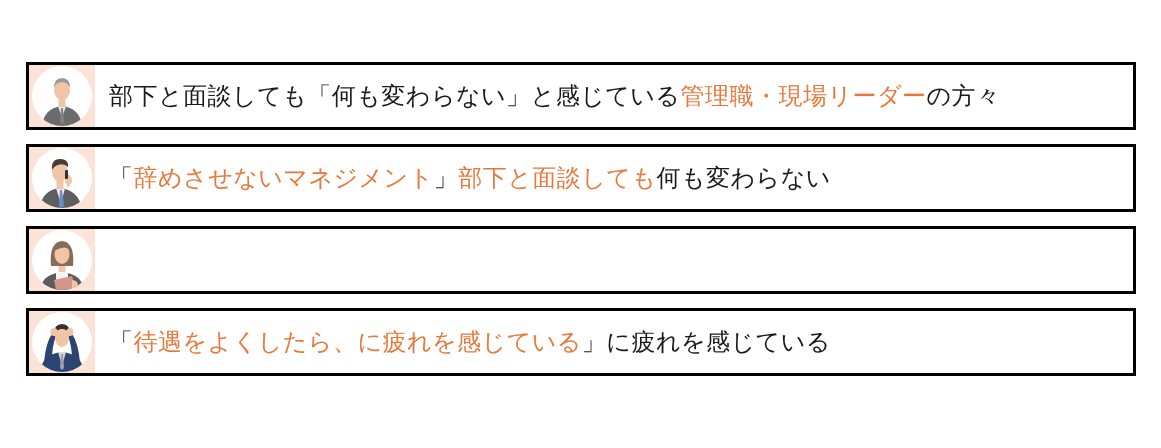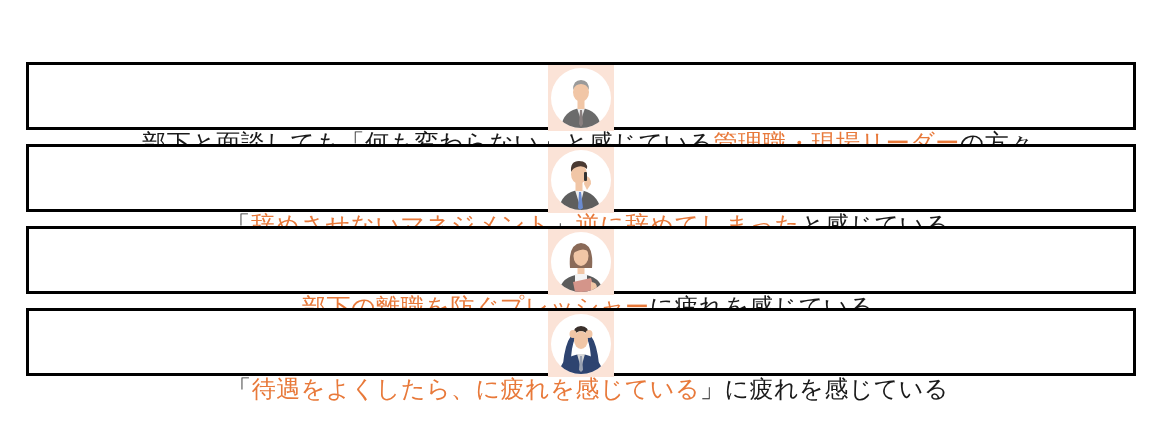--- a/index.html
+++ b/index.html
@@ -23,21 +23,20 @@
     .item {
       position: relative;
       box-sizing: border-box;
       width: 1110px;
       height: 68px;
       border: 3px solid #000000;
       background: #ffffff;
       display: flex;
       align-items: center;
       margin-bottom: 14px;
-      flex-direction: column;
     }
     .avatar-bg {
       width: 66px;
       height: 100%;
       background: #fbe3d7;
       display: flex;
       align-items: center;
       justify-content: center;
       flex: 0 0 66px;
     }
@@ -102,41 +101,40 @@
           <path d="M28 42 L30 42 L32 58 L29 60 L27 58 Z" fill="#6a8bd0"></path>
           <rect x="24.5" y="33" width="7" height="8" fill="#f1c6a6"></rect>
           <ellipse cx="28" cy="24" rx="8" ry="10" fill="#f1c6a6"></ellipse>
           <path d="M20 22 Q19 11 28 11 Q37 11 36 19 Q32 15 26 17 Q22 18 20 22 Z" fill="#4a3a32"></path>
 
           <path d="M34 26 Q40 26 40 34 L36 40 L33 34 Z" fill="#f1c6a6"></path>
           <rect x="33" y="22" width="3" height="9" rx="1" fill="#333"></rect>
         </svg>
       </div>
     </div>
-    <div class="text"><span>「</span><span class="hl">辞めさせないマネジメント</span><span>」</span><span class="hl">逆に辞めてしまった</span><span>と感じている</span></div>
+    <div class="text"><span>「</span><span class="hl">辞めさせないマネジメント</span><span>」</span><span class="hl">部下と面談しても</span><span>何も変わらない</span></div>
   </div>
 
   <div class="item">
     <div class="avatar-bg">
       <div class="avatar-circle">
         <svg viewBox="0 0 60 60">
           <path d="M8 60 Q10 44 30 42 Q50 44 52 60 Z" fill="#5c5c5c"></path>
           <path d="M24 42 L36 42 L36 50 L24 50 Z" fill="#f4f4f4"></path>
 
           <path d="M22 50 L40 46 L44 60 L24 60 Z" fill="#d4958a"></path>
           <path d="M40 50 Q46 50 46 56 L44 60 L40 58 Z" fill="#f1c6a6"></path>
           <rect x="26.5" y="34" width="7" height="8" fill="#f1c6a6"></rect>
 
           <path d="M19 36 Q17 12 30 11 Q43 12 41 36 Z" fill="#8a6a58"></path>
           <ellipse cx="30" cy="24" rx="7.5" ry="10" fill="#f1c6a6"></ellipse>
           <path d="M22 22 Q23 12 30 12 Q38 12 38 20 Q33 15 24 20 Z" fill="#8a6a58"></path>
         </svg>
       </div>
     </div>
-    <div class="text"><span class="hl">部下の離職を防ぐプレッシャー</span><span>に疲れを感じている</span></div>
   </div>
 
   <div class="item">
     <div class="avatar-bg">
       <div class="avatar-circle">
         <svg viewBox="0 0 60 60">
           <path d="M8 60 Q10 42 30 40 Q50 42 52 60 Z" fill="#2e4470"></path>
           <path d="M26 40 L30 54 L34 40 Z" fill="#d8d8d8"></path>
           <path d="M29 42 L31 42 L32 56 L30 58 L28 56 Z" fill="#9aa2b2"></path>
 

